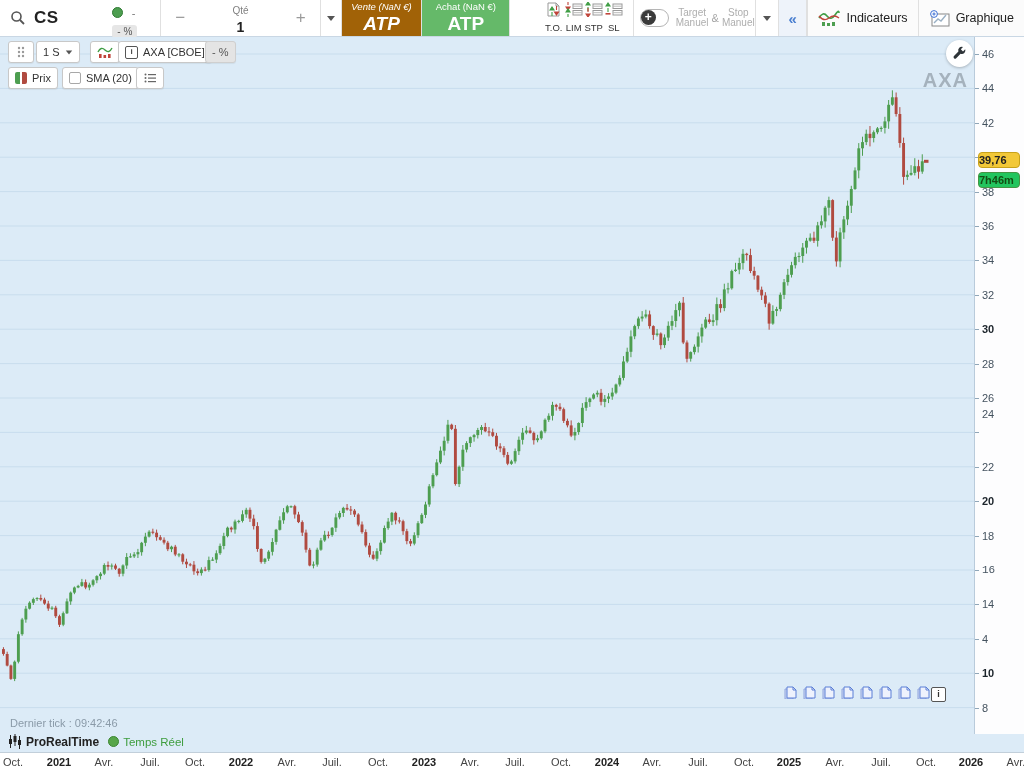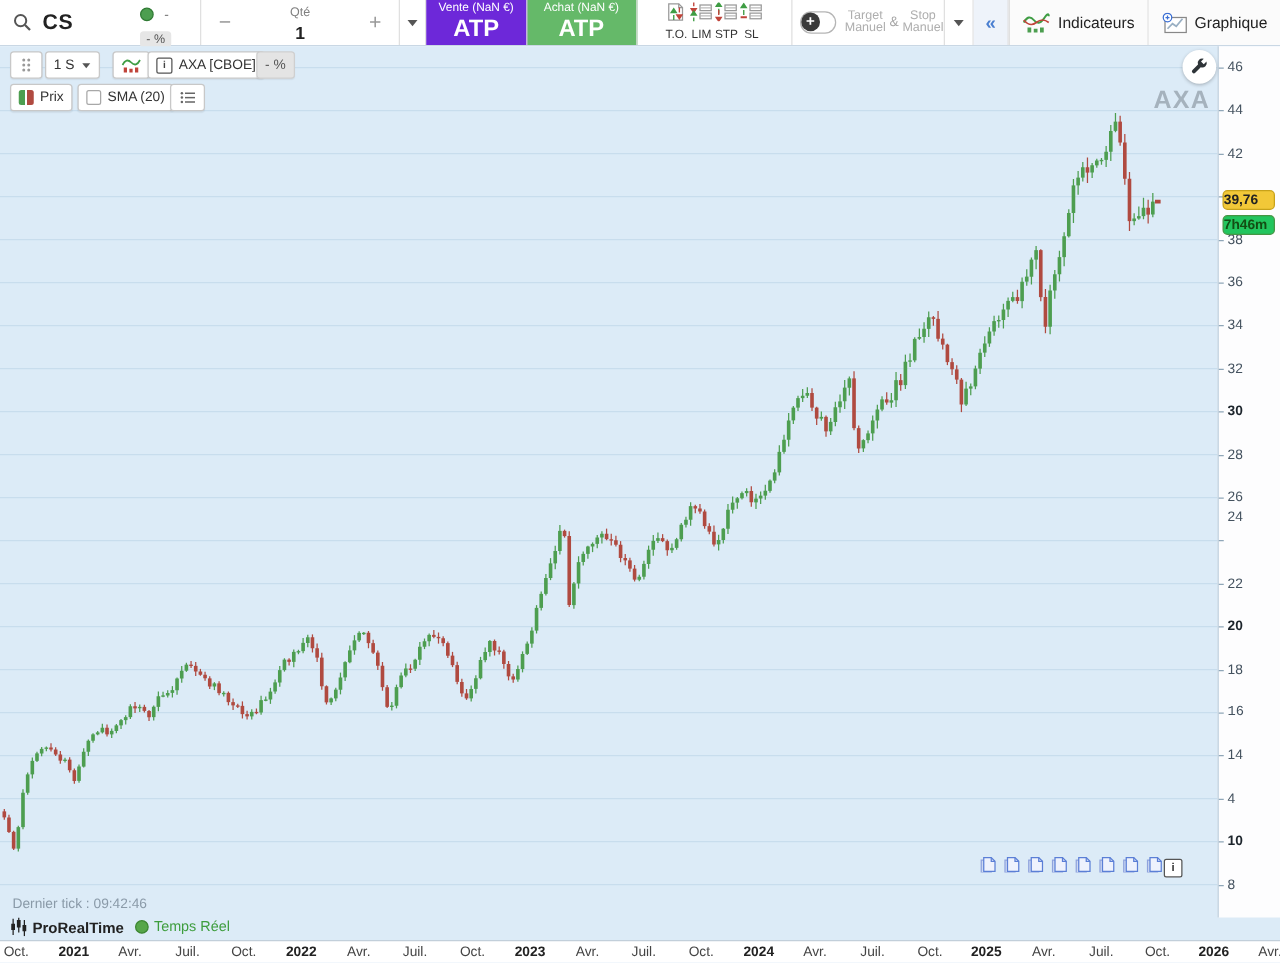--- a/index.html
+++ b/index.html
@@ -18,25 +18,25 @@
             font-size:10px;padding:1px 5px;}
   .qty-cell{width:166px;justify-content:space-between;padding:0 6px;}
   .stepper-btn{font-size:17px;color:#9a9a9a;width:26px;text-align:center;cursor:pointer;}
   .qty-mid{text-align:center;line-height:1.1;}
   .qty-label{font-size:10px;color:#808080;}
   .qty-value{font-size:14px;font-weight:bold;color:#222;}
   .chev{width:0;height:0;border-left:4px solid transparent;border-right:4px solid transparent;
         border-top:5px solid #555;display:inline-block;}
   .chev-cell{width:22px;justify-content:center;}
   .trade-btn{width:84px;flex-direction:column;justify-content:center;text-align:center;color:#fff;cursor:pointer;line-height:1.15;}
-  .sell{background:#6d28d9;}
+  .sell{background:#a16207;font-style:italic;}
   .buy{background:#65b969;width:92px;}
   .trade-l1{font-size:9.5px;width:100%;}
   .trade-l2{font-size:19px;font-weight:bold;width:100%;}
-  .ot-cell{width:128px;justify-content:center;padding:0 21px;}
+  .ot-cell{width:128px;justify-content:flex-end;padding:0 9px;}
   .ot-item{text-align:center;cursor:pointer;line-height:1;}
   .ot-item svg{display:block;margin:0 auto 1px auto;}
   .ot-label{font-size:9.5px;color:#333;}
   .ts-cell{width:122px;justify-content:flex-start;padding-left:6px;}
   .pill{width:27px;height:16px;border:1px solid #b5b5b5;border-radius:9px;background:#fff;position:relative;margin-right:7px;cursor:pointer;flex:none;}
   .pill-knob{position:absolute;left:0px;top:0px;width:15px;height:15px;border-radius:50%;background:#3a3a3a;color:#fff;
              font-size:12px;line-height:14px;text-align:center;font-weight:bold;}
   .ts-group{text-align:center;line-height:1.05;color:#aeaeae;font-size:10px;}
   .ts-amp{color:#a5a5a5;font-size:11px;margin:0 3px;}
   .ts-chev-cell{width:24px;justify-content:center;}

